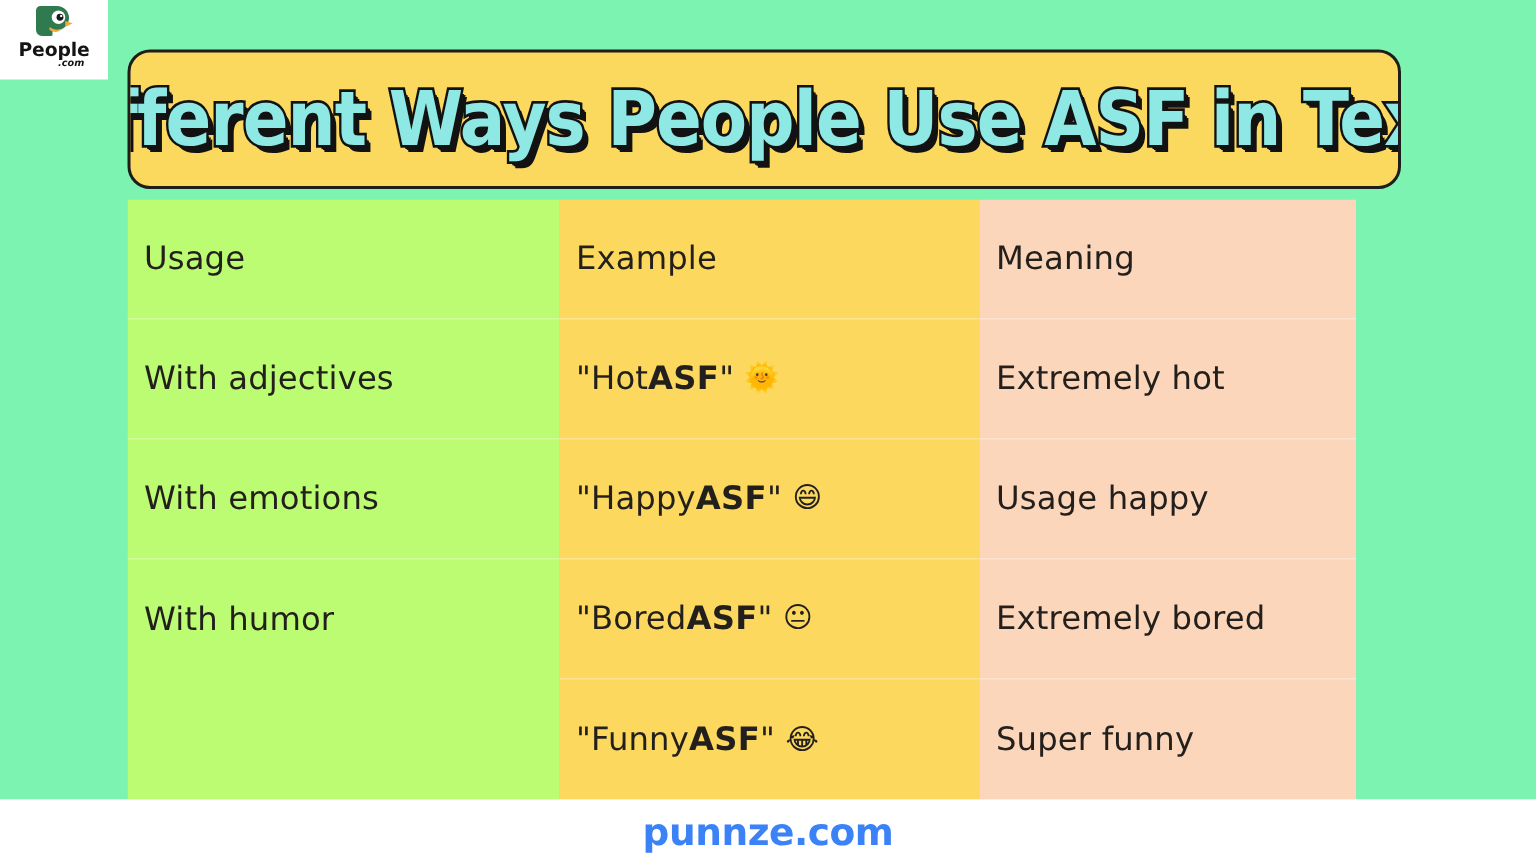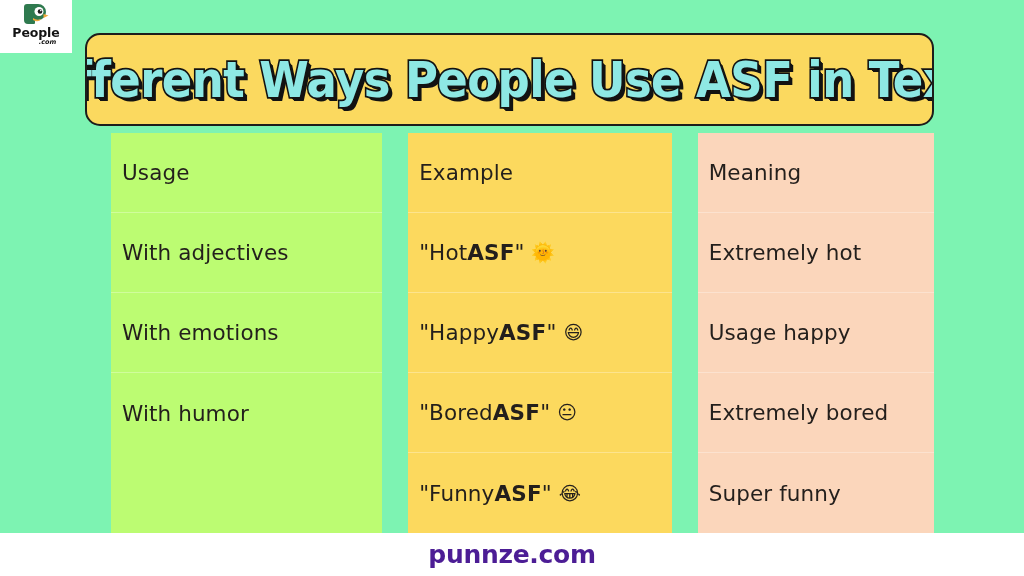--- a/index.html
+++ b/index.html
@@ -109,21 +109,20 @@
     left: 85px;
     top: 133px;
     width: 849px;
     height: 400px;
     display: flex;
     overflow: hidden;
   }
   .col {
     display: flex;
     flex-direction: column;
-    margin-left: 26px;
   }
   .col-usage   { width: 288px; background: #bcfc72; }
   .col-example { width: 280px; background: #fcd95e; }
   .col-meaning { width: 251px; background: #fbd6bb; }
 
   .cell {
     height: 80px;
     box-sizing: border-box;
     display: flex;
     align-items: center;
@@ -160,21 +159,21 @@
     width: 1024px;
     height: 43px;
     background: #ffffff;
     display: flex;
     align-items: center;
     justify-content: center;
   }
   #footer-text {
     font-size: 25px;
     font-weight: 700;
-    color: #4c1d95;
+    color: #3b82f6;
     letter-spacing: -0.3px;
     font-family: "DejaVu Sans", "Liberation Sans", sans-serif;
   }
 </style>
 </head>
 <body>
 
 <div id="canvas">
 
   <div id="mint-bg"></div>

